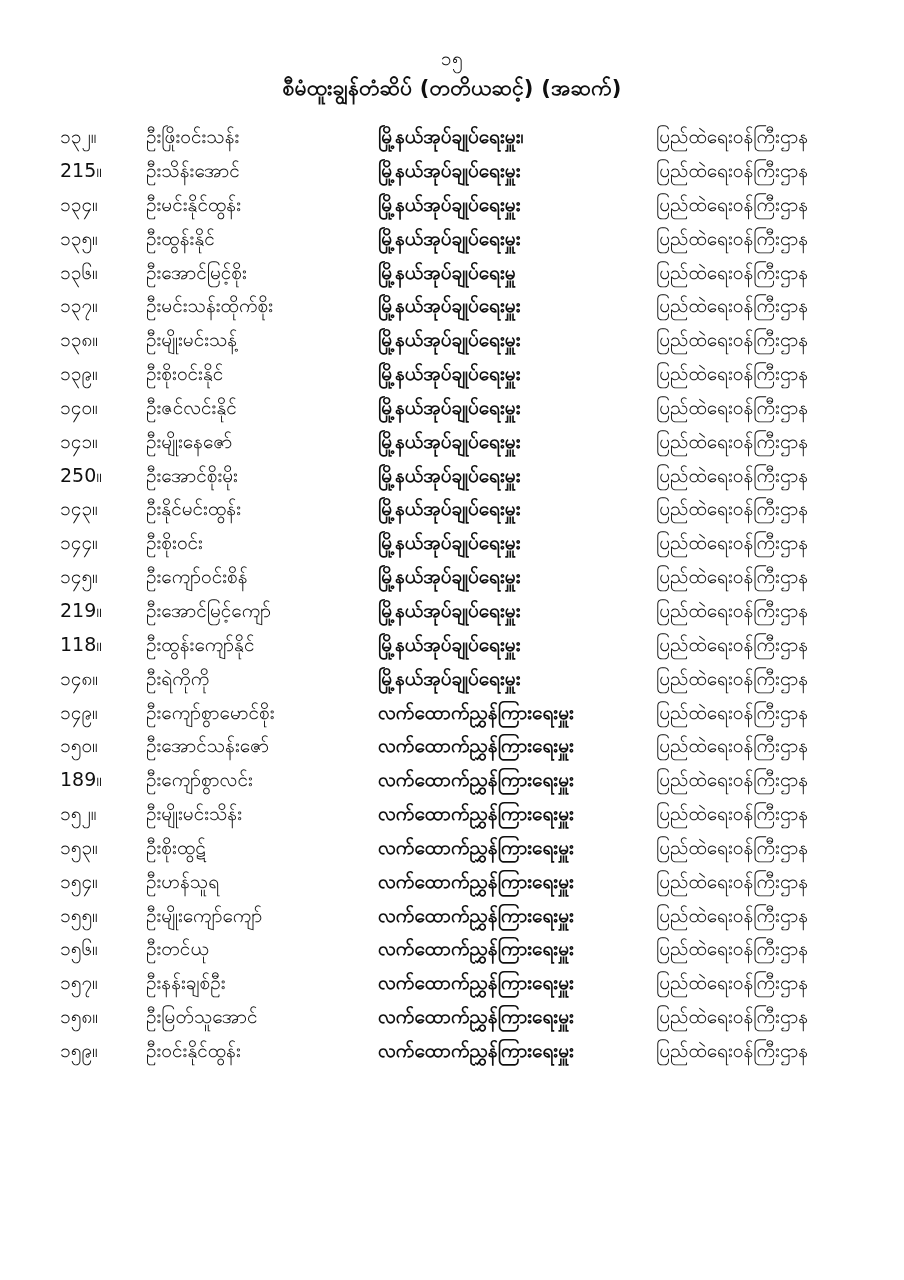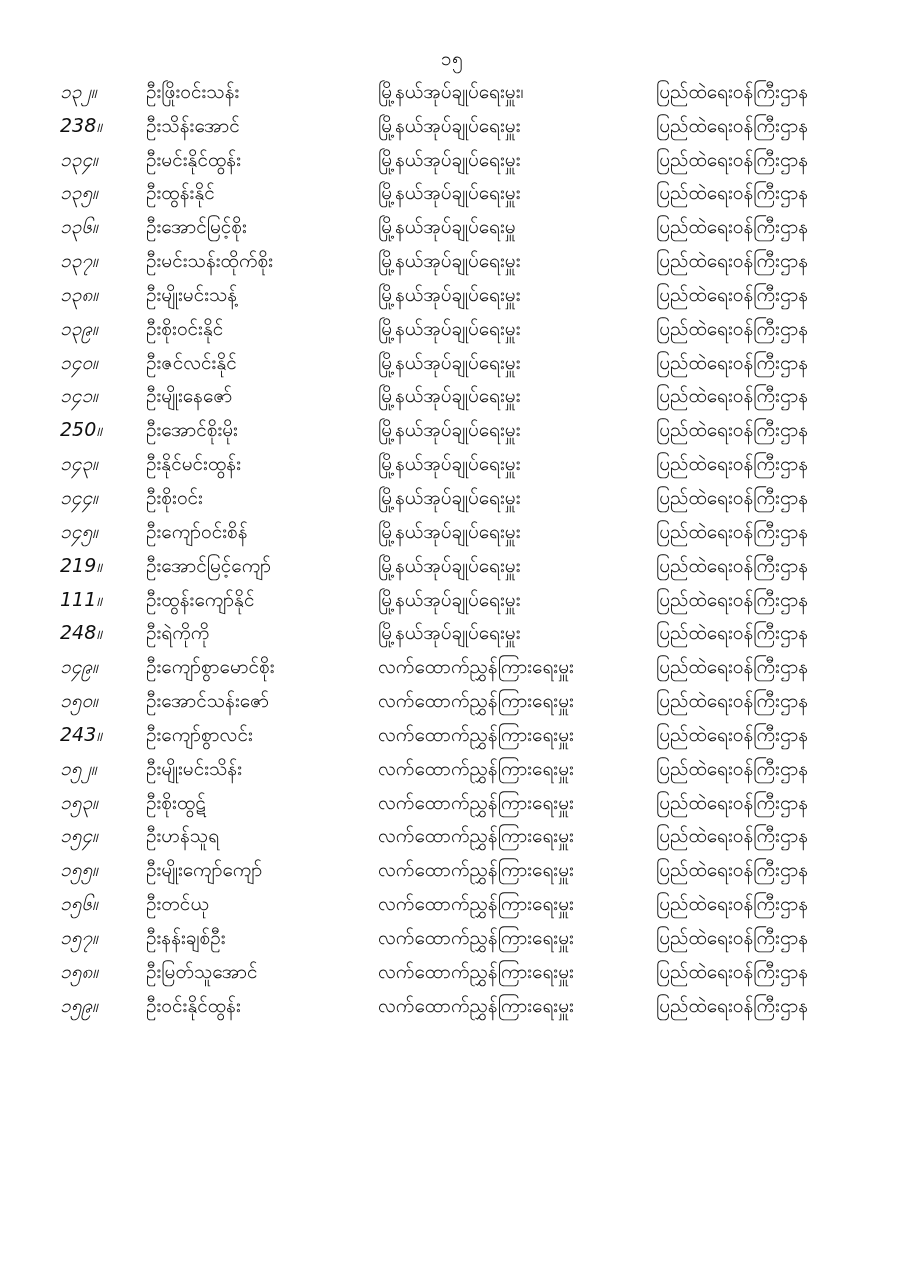--- a/index.html
+++ b/index.html
@@ -46,53 +46,54 @@
     font-size: 19px;
     line-height: 1.15;
     vertical-align: top;
     padding: 6.0px 0 6.0px 0;
     white-space: nowrap;
   }
   td.col-no {
     width: 86px;
     padding-left: 38px;
     box-sizing: border-box;
-    font-style: italic;
   }
   td.col-name {
     width: 232px;
     box-sizing: border-box;
     font-family: Liberation Serif, serif;
   }
   td.col-position {
     width: 278px;
     box-sizing: border-box;
+    font-weight: bold;
   }
   td.col-ministry {
     width: 264px;
     box-sizing: border-box;
     padding-left: 18px;
   }
 </style>
 </head>
 <body>
 
 <div class="page">
   <div class="page-number">၁၅</div>
+  <div class="doc-title">စီမံထူးချွန်တံဆိပ် (တတိယဆင့်) (အဆက်)</div>
 
   <table class="roster">
     <tbody>
       <tr>
         <td class="col-no">၁၃၂။</td>
         <td class="col-name">ဦးဖြိုးဝင်းသန်း</td>
         <td class="col-position">မြို့နယ်အုပ်ချုပ်ရေးမှူး၊</td>
         <td class="col-ministry">ပြည်ထဲရေးဝန်ကြီးဌာန</td>
       </tr>
       <tr>
-        <td class="col-no">238။</td>
+        <td class="col-no">215။</td>
         <td class="col-name">ဦးသိန်းအောင်</td>
         <td class="col-position">မြို့နယ်အုပ်ချုပ်ရေးမှူး</td>
         <td class="col-ministry">ပြည်ထဲရေးဝန်ကြီးဌာန</td>
       </tr>
       <tr>
         <td class="col-no">၁၃၄။</td>
         <td class="col-name">ဦးမင်းနိုင်ထွန်း</td>
         <td class="col-position">မြို့နယ်အုပ်ချုပ်ရေးမှူး</td>
         <td class="col-ministry">ပြည်ထဲရေးဝန်ကြီးဌာန</td>
       </tr>
@@ -162,45 +163,45 @@
         <td class="col-position">မြို့နယ်အုပ်ချုပ်ရေးမှူး</td>
         <td class="col-ministry">ပြည်ထဲရေးဝန်ကြီးဌာန</td>
       </tr>
       <tr>
         <td class="col-no">219။</td>
         <td class="col-name">ဦးအောင်မြင့်ကျော်</td>
         <td class="col-position">မြို့နယ်အုပ်ချုပ်ရေးမှူး</td>
         <td class="col-ministry">ပြည်ထဲရေးဝန်ကြီးဌာန</td>
       </tr>
       <tr>
-        <td class="col-no">111။</td>
+        <td class="col-no">118။</td>
         <td class="col-name">ဦးထွန်းကျော်နိုင်</td>
         <td class="col-position">မြို့နယ်အုပ်ချုပ်ရေးမှူး</td>
         <td class="col-ministry">ပြည်ထဲရေးဝန်ကြီးဌာန</td>
       </tr>
       <tr>
-        <td class="col-no">248။</td>
+        <td class="col-no">၁၄၈။</td>
         <td class="col-name">ဦးရဲကိုကို</td>
         <td class="col-position">မြို့နယ်အုပ်ချုပ်ရေးမှူး</td>
         <td class="col-ministry">ပြည်ထဲရေးဝန်ကြီးဌာန</td>
       </tr>
       <tr>
         <td class="col-no">၁၄၉။</td>
         <td class="col-name">ဦးကျော်စွာမောင်စိုး</td>
         <td class="col-position">လက်ထောက်ညွှန်ကြားရေးမှူး</td>
         <td class="col-ministry">ပြည်ထဲရေးဝန်ကြီးဌာန</td>
       </tr>
       <tr>
         <td class="col-no">၁၅၀။</td>
         <td class="col-name">ဦးအောင်သန်းဇော်</td>
         <td class="col-position">လက်ထောက်ညွှန်ကြားရေးမှူး</td>
         <td class="col-ministry">ပြည်ထဲရေးဝန်ကြီးဌာန</td>
       </tr>
       <tr>
-        <td class="col-no">243။</td>
+        <td class="col-no">189။</td>
         <td class="col-name">ဦးကျော်စွာလင်း</td>
         <td class="col-position">လက်ထောက်ညွှန်ကြားရေးမှူး</td>
         <td class="col-ministry">ပြည်ထဲရေးဝန်ကြီးဌာန</td>
       </tr>
       <tr>
         <td class="col-no">၁၅၂။</td>
         <td class="col-name">ဦးမျိုးမင်းသိန်း</td>
         <td class="col-position">လက်ထောက်ညွှန်ကြားရေးမှူး</td>
         <td class="col-ministry">ပြည်ထဲရေးဝန်ကြီးဌာန</td>
       </tr>

